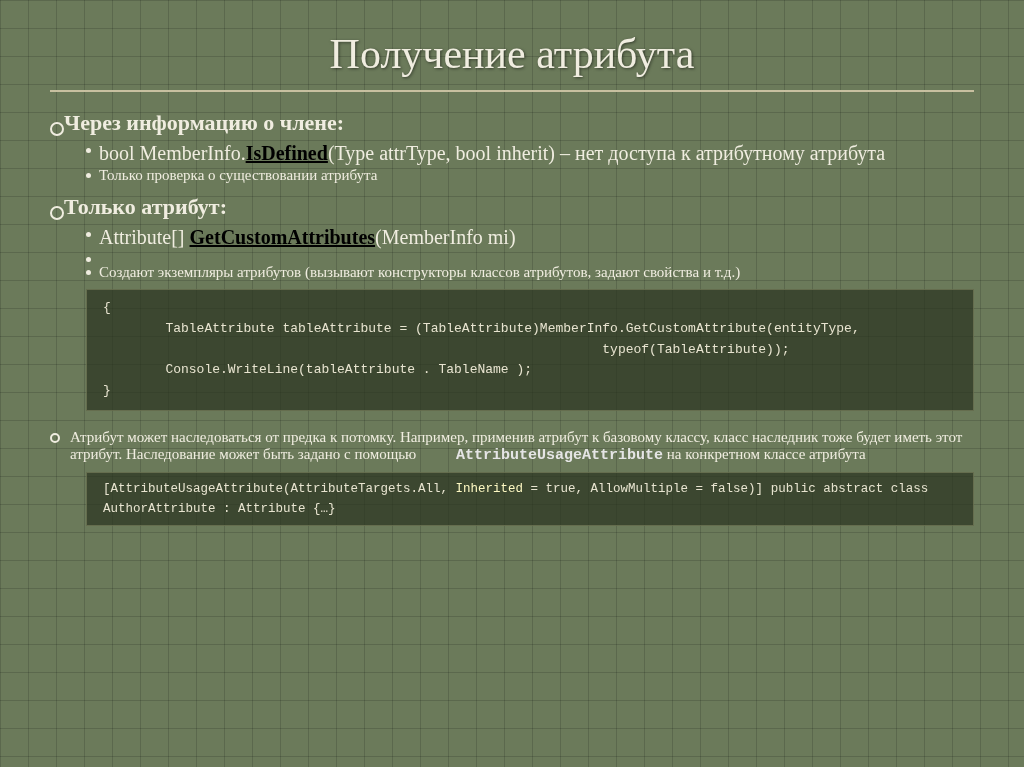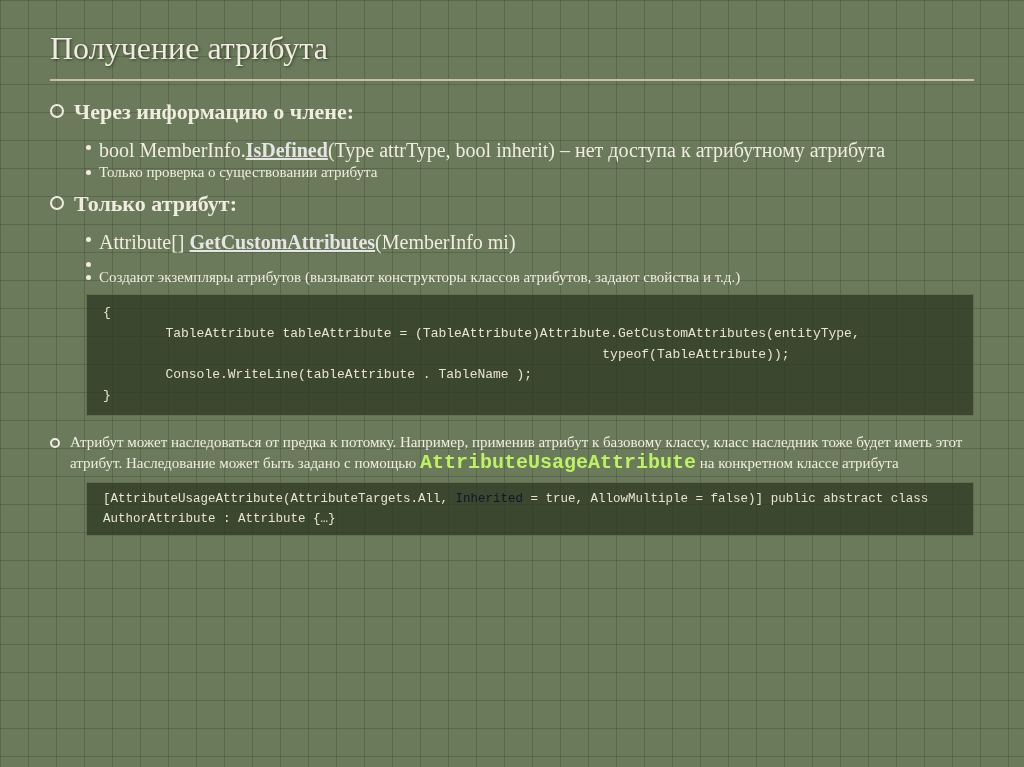--- a/index.html
+++ b/index.html
@@ -19,21 +19,22 @@
 
     .slide {
       width: 1024px;
       height: 767px;
       padding: 30px 50px 30px 50px;
       display: flex;
       flex-direction: column;
     }
 
     .title {
-      font-size: 32px;
+      text-align: center;
+      font-size: 42px;
       font-weight: normal;
       color: #f0ede0;
       margin-bottom: 18px;
       padding-bottom: 12px;
       border-bottom: 2px solid #c8c0a0;
       text-shadow: 1px 1px 3px rgba(0,0,0,0.5);
     }
 
     .content {
       flex: 1;
@@ -43,26 +44,25 @@
     }
 
     .section {
       display: flex;
       flex-direction: column;
       gap: 4px;
     }
 
     .bullet-main {
       display: flex;
-      align-items: flex-start;
-      gap: 10px;
+      align-items: flex-end;
       font-size: 22px;
       font-weight: bold;
       color: #f0ede0;
-      margin-bottom: 10px;
+      margin-bottom: 2px;
     }
 
     .bullet-main .bullet-dot {
       width: 14px;
       height: 14px;
       border: 2px solid #f0ede0;
       border-radius: 50%;
       margin-top: 5px;
       flex-shrink: 0;
     }
@@ -85,21 +85,21 @@
     .sub-bullet .sub-dot {
       width: 5px;
       height: 5px;
       background: #f0ede0;
       border-radius: 50%;
       margin-top: 6px;
       flex-shrink: 0;
     }
 
     .highlight-orange {
-      color: #e5e5e5;
+      color: #000000;
       text-decoration: underline;
       font-family: 'Courier New', monospace;
       font-weight: bold;
     }
 
     .mono {
       font-family: Liberation Serif, serif;
       font-size: 20px;
     }
 
@@ -134,38 +134,39 @@
       height: 10px;
       border: 2px solid #f0ede0;
       border-radius: 50%;
       margin-top: 4px;
       flex-shrink: 0;
     }
 
     .bold-mono {
       font-family: 'Courier New', monospace;
       font-weight: bold;
-      font-size: 20px;
-      color: #bef264;
+      font-size: 15px;
+      color: #e5e5e5;
+      padding-left: 36px;
     }
 
     .small-code-block {
       background-color: rgba(40, 50, 30, 0.7);
       border: 1px solid rgba(200, 200, 150, 0.3);
       padding: 6px 16px;
       margin-left: 36px;
       margin-top: 4px;
       font-family: 'Courier New', monospace;
       font-size: 12.5px;
       color: #e8e4d0;
       line-height: 1.6;
     }
 
     .inherited-highlight {
-      color: #0f172a;
+      color: #fef9c3;
     }
   </style>
 </head>
 <body>
 
 <div class="slide">
 
   <h1 class="title">Получение атрибута</h1>
 
   <div class="content">
@@ -204,21 +205,21 @@
         <div class="sub-bullet">
           <div class="sub-dot"></div>
         </div>
         <div class="sub-bullet">
           <div class="sub-dot"></div>
           <span>Создают экземпляры атрибутов (вызывают конструкторы классов атрибутов, задают свойства и т.д.)</span>
         </div>
       </div>
       <div class="code-block">
         <span class="code-line">{</span>
-        <span class="code-line">        TableAttribute tableAttribute = (TableAttribute)Attribute.GetCustomAttributes(entityType,</span>
+        <span class="code-line">        TableAttribute tableAttribute = (TableAttribute)MemberInfo.GetCustomAttribute(entityType,</span>
         <span class="code-line">                                                                typeof(TableAttribute));</span>
         <span class="code-line">        Console.WriteLine(tableAttribute . TableName );</span>
         <span class="code-line">}</span>
       </div>
     </div>
 
     <div class="section" style="margin-top:4px;">
       <div class="inheritance-note">
         <div class="bullet-dot-small"></div>
         <span>

